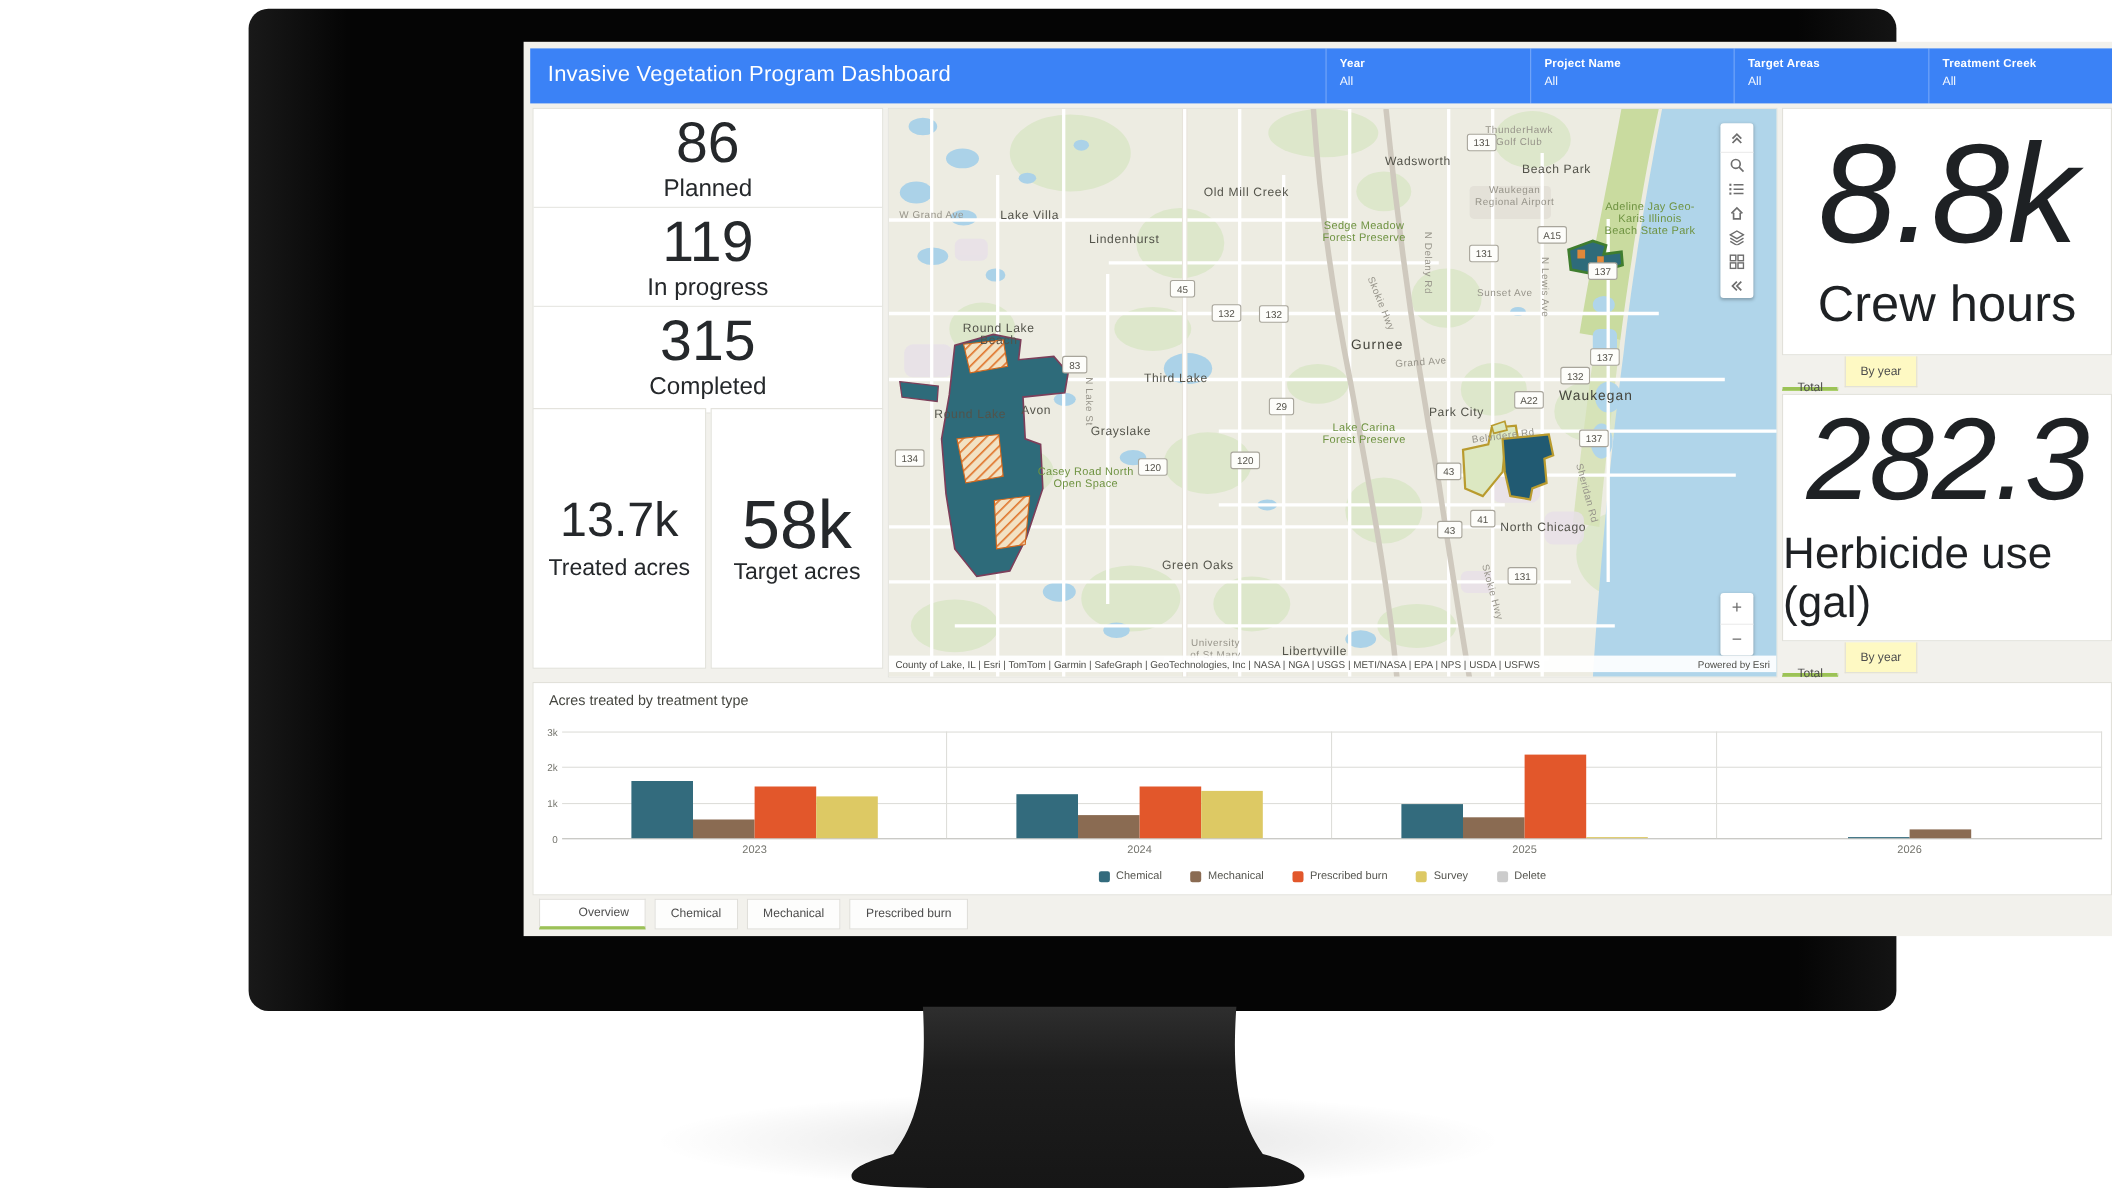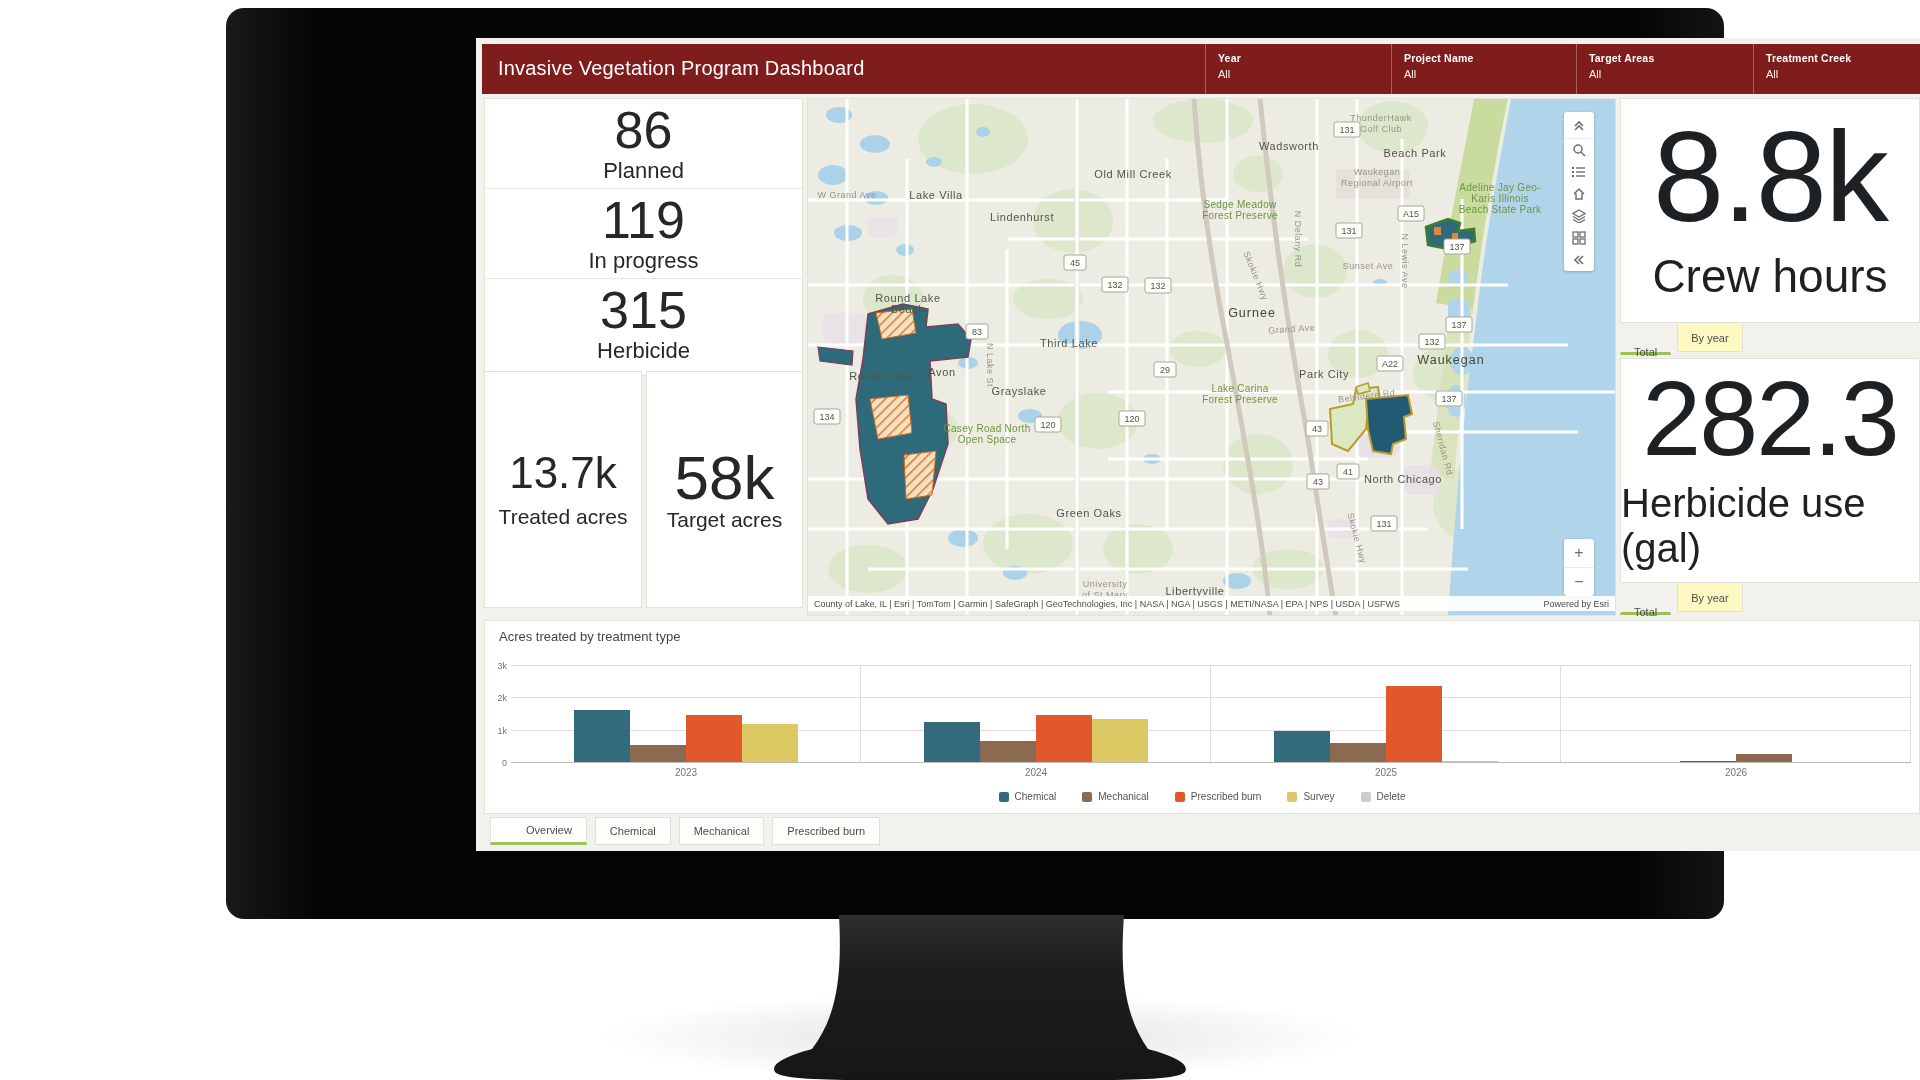--- a/index.html
+++ b/index.html
@@ -7,38 +7,38 @@
   .abs{position:absolute;}
 
   
   #desk-shadow{left:430px;top:960px;width:1100px;height:140px;
     background:radial-gradient(ellipse 50% 45% at 50% 55%,rgba(0,0,0,.12),rgba(0,0,0,0) 70%);}
   #monitor{left:226px;top:8px;width:1498px;height:911px;background:linear-gradient(90deg,#191919,#050505 6%,#050505 94%,#141414);border-radius:18px;}
   #screen{left:250px;top:30px;width:1450px;height:813px;background:#f2f1ec;overflow:hidden;}
   #stand-svg{left:760px;top:915px;width:440px;height:168px;}
 
   
-  #hdr{left:6px;top:6px;width:1438px;height:50px;background:#7f1d1d;color:#fff;}
+  #hdr{left:6px;top:6px;width:1438px;height:50px;background:#3b82f6;color:#fff;}
   #hdr-title{position:absolute;left:16px;top:13px;font-size:20px;letter-spacing:.2px;}
   .flt{position:absolute;top:0;height:50px;border-left:1px solid rgba(255,255,255,.3);
        padding:8px 0 0 12px;box-sizing:border-box;cursor:pointer;}
   .flt .fl{font-size:10.5px;font-weight:bold;letter-spacing:.2px;}
   .flt .fv{font-size:11px;margin-top:4px;opacity:.95;}
 
   
   .card{position:absolute;background:#fff;border:1px solid #e2e1da;box-sizing:border-box;}
   .statcell{height:89px;display:flex;flex-direction:column;align-items:center;justify-content:center;color:#25282b;}
   .statcell+.statcell{border-top:1px solid #e6e6e2;}
   .statnum{font-size:52px;line-height:52px;}
   .statlbl{font-size:22px;margin-top:2px;}
   .minicard{display:flex;flex-direction:column;align-items:center;justify-content:center;color:#25282b;}
 
   
   .kpi{display:flex;flex-direction:column;align-items:center;justify-content:center;color:#1e2124;}
-  .kpi .knum{line-height:.92;letter-spacing:-2px;}
+  .kpi .knum{line-height:.92;letter-spacing:-2px;font-style:italic;}
   .kpi .klbl{margin-top:14px;}
   .tabrow{position:absolute;display:flex;gap:6px;height:28px;}
   .tb{background:#fef9c3;border:1px solid #e0dfda;border-top:none;font-size:11px;color:#4d4d4d;
       padding:0 13px;display:flex;align-items:center;cursor:pointer;}
   .tb.on{background:#84cc16;border-bottom:3px solid #9cc158;padding-bottom:0;margin-top:28px;}
 
   
   #chart-title{position:absolute;left:14px;top:8px;font-size:13px;color:#44453f;}
   #plot{position:absolute;left:26px;top:44px;width:1400px;height:97px;border-bottom:1px solid #bdbdb8;}
   .gline{position:absolute;left:0;width:100%;height:1px;background:#dededa;}
@@ -115,21 +115,21 @@
       <div class="statcell">
         <div class="statnum">86</div>
         <div class="statlbl">Planned</div>
       </div>
       <div class="statcell">
         <div class="statnum">119</div>
         <div class="statlbl">In progress</div>
       </div>
       <div class="statcell">
         <div class="statnum">315</div>
-        <div class="statlbl">Herbicide</div>
+        <div class="statlbl">Completed</div>
       </div>
     </div>
 
     <div class="card minicard" style="left:8px;top:333px;width:158px;height:237px;">
       <div style="font-size:44px;line-height:44px;">13.7k</div>
       <div style="font-size:21px;margin-top:10px;">Treated acres</div>
     </div>
     <div class="card minicard" style="left:170px;top:333px;width:157px;height:237px;">
       <div style="font-size:62px;line-height:60px;">58k</div>
       <div style="font-size:21px;">Target acres</div>

